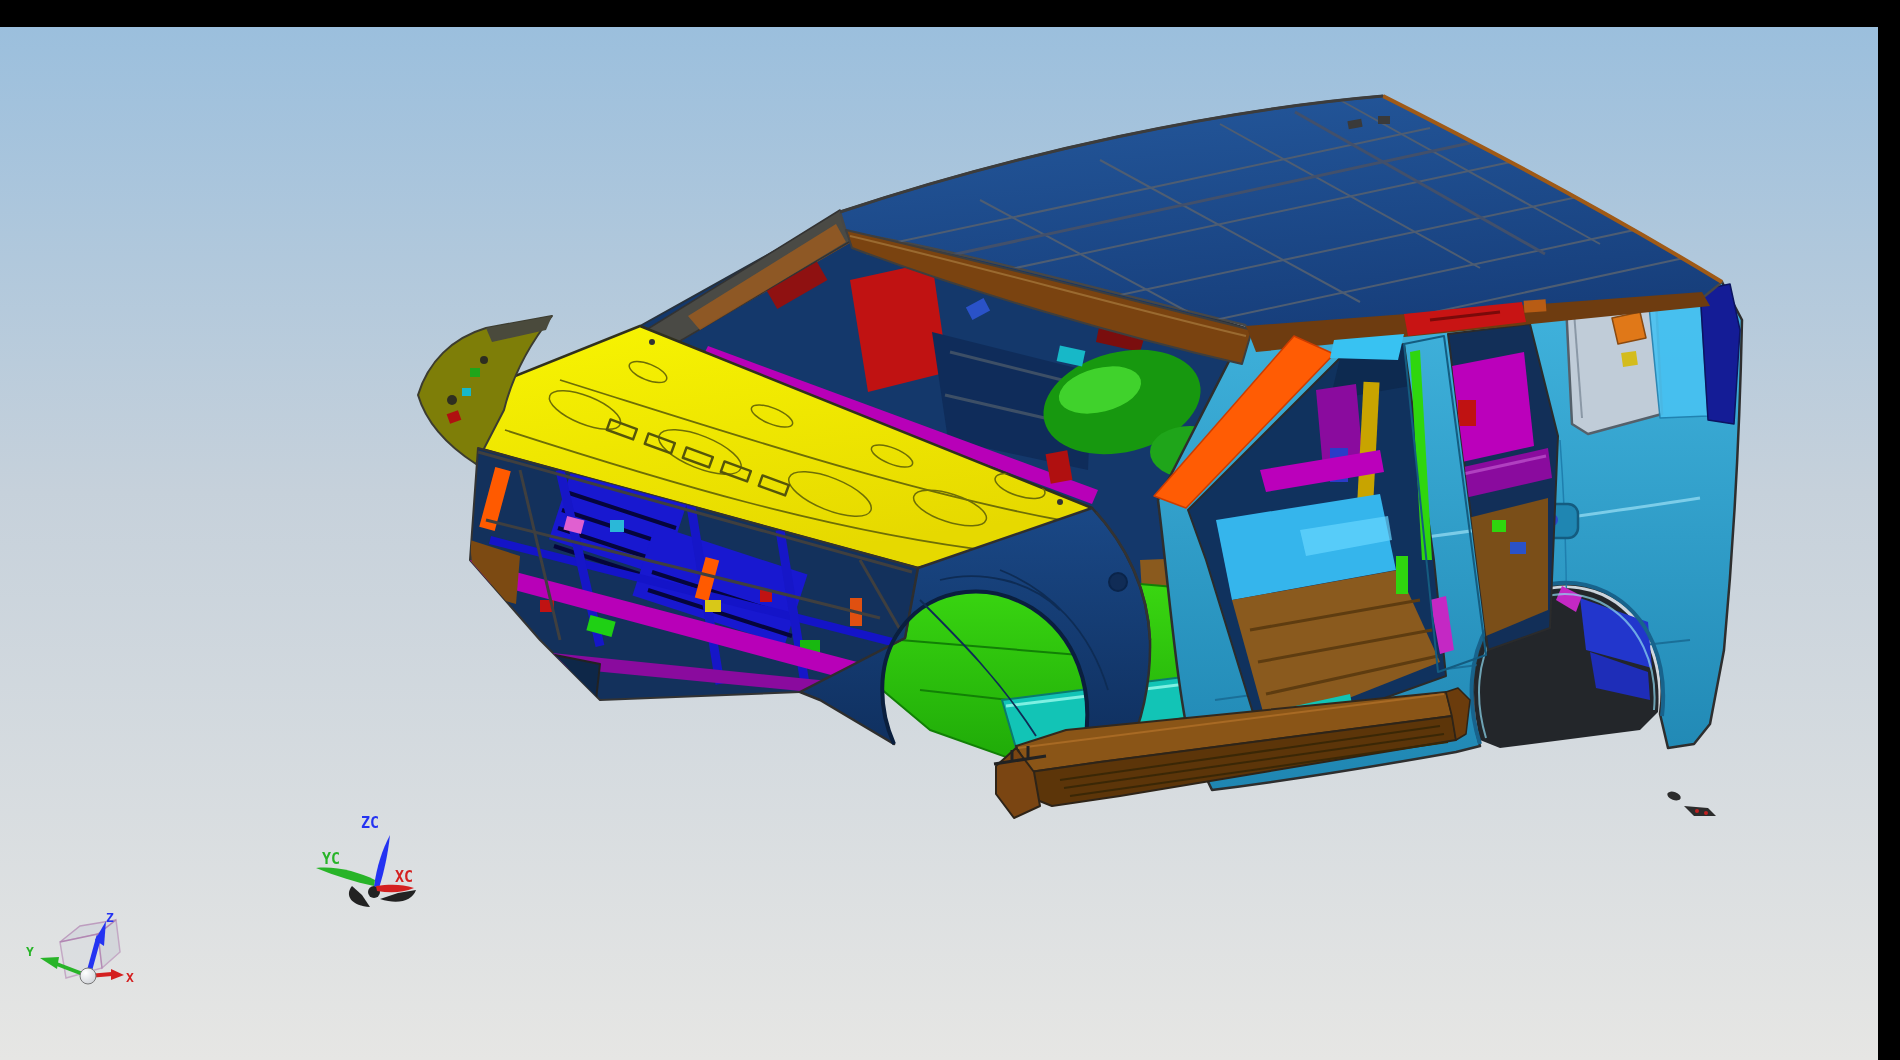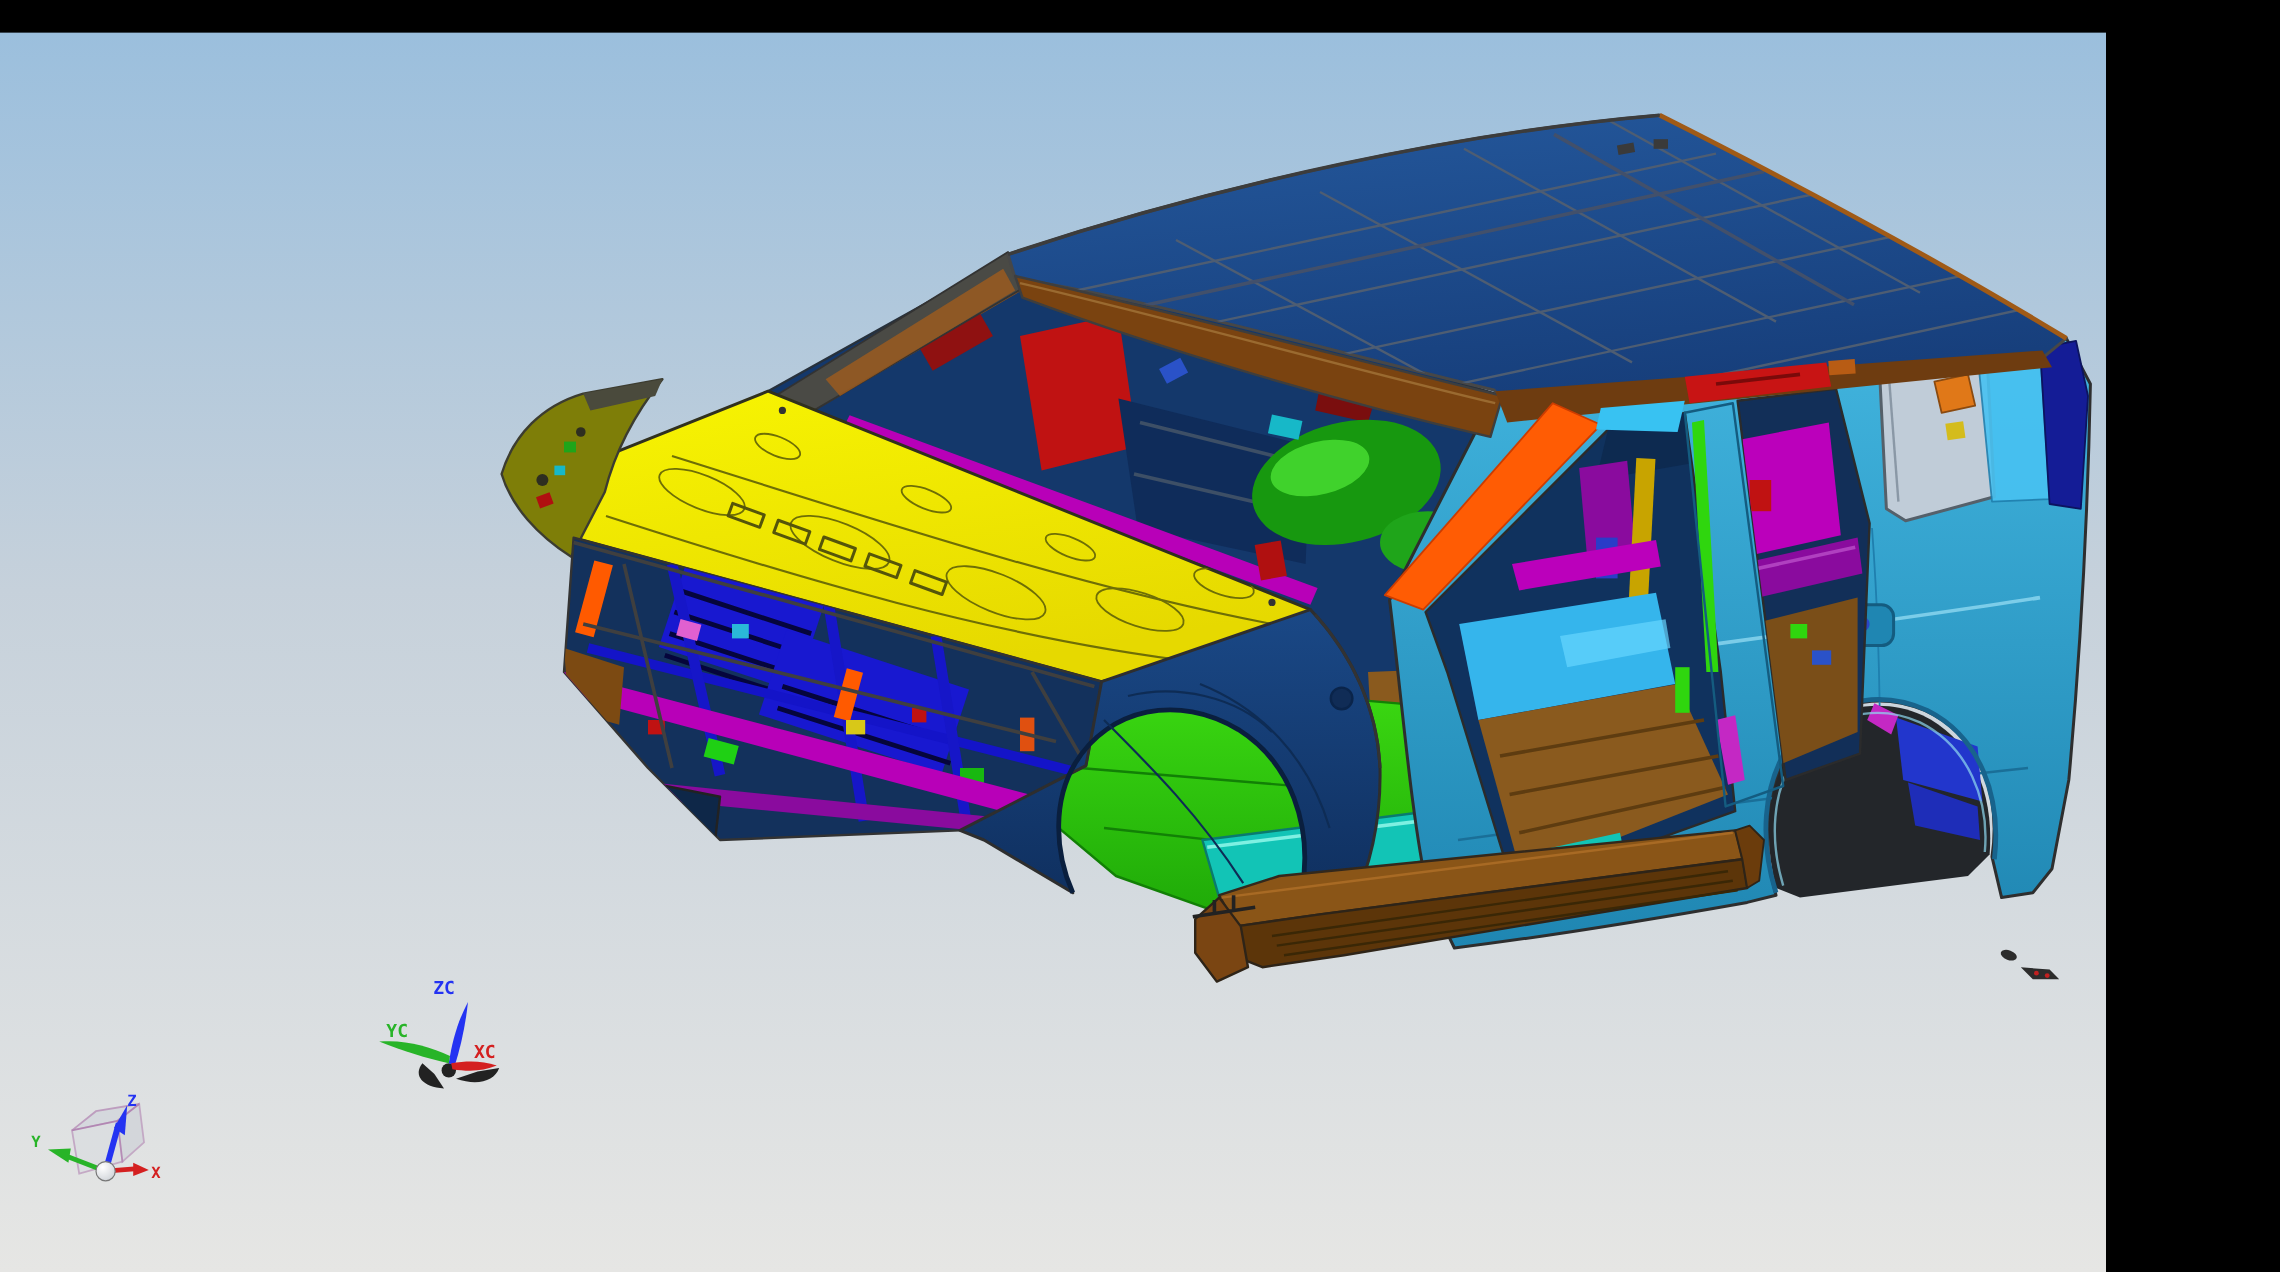--- a/index.html
+++ b/index.html
@@ -1,16 +1,16 @@
 <!DOCTYPE html>
 <html><head>
 <meta charset="utf-8">
 <style>
   html,body{margin:0;padding:0;background:#000;}
-  .stage{position:relative;width:1755px;height:1060px;overflow:hidden;background:#000;
+  .stage{position:relative;width:1900px;height:1060px;overflow:hidden;background:#000;
          font-family:"DejaVu Sans","Liberation Sans",sans-serif;}
   svg{position:absolute;left:0;top:0;}
   text{user-select:none;}
   .axis-lbl{font-family:"DejaVu Sans Mono","Liberation Mono",monospace;font-size:15px;font-weight:bold;}
   .axis-lbl-sm{font-family:"DejaVu Sans Mono","Liberation Mono",monospace;font-size:13px;font-weight:bold;}
 </style>
 </head>
 <body>
 
 <div class="stage">

